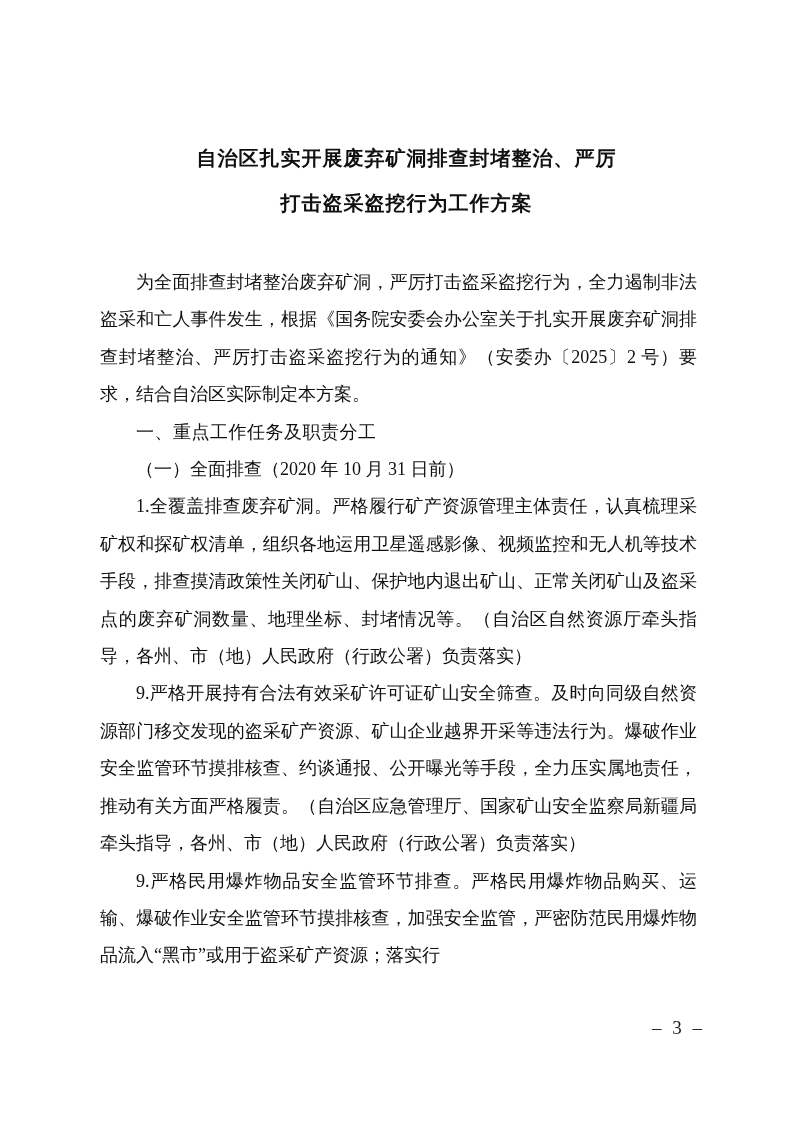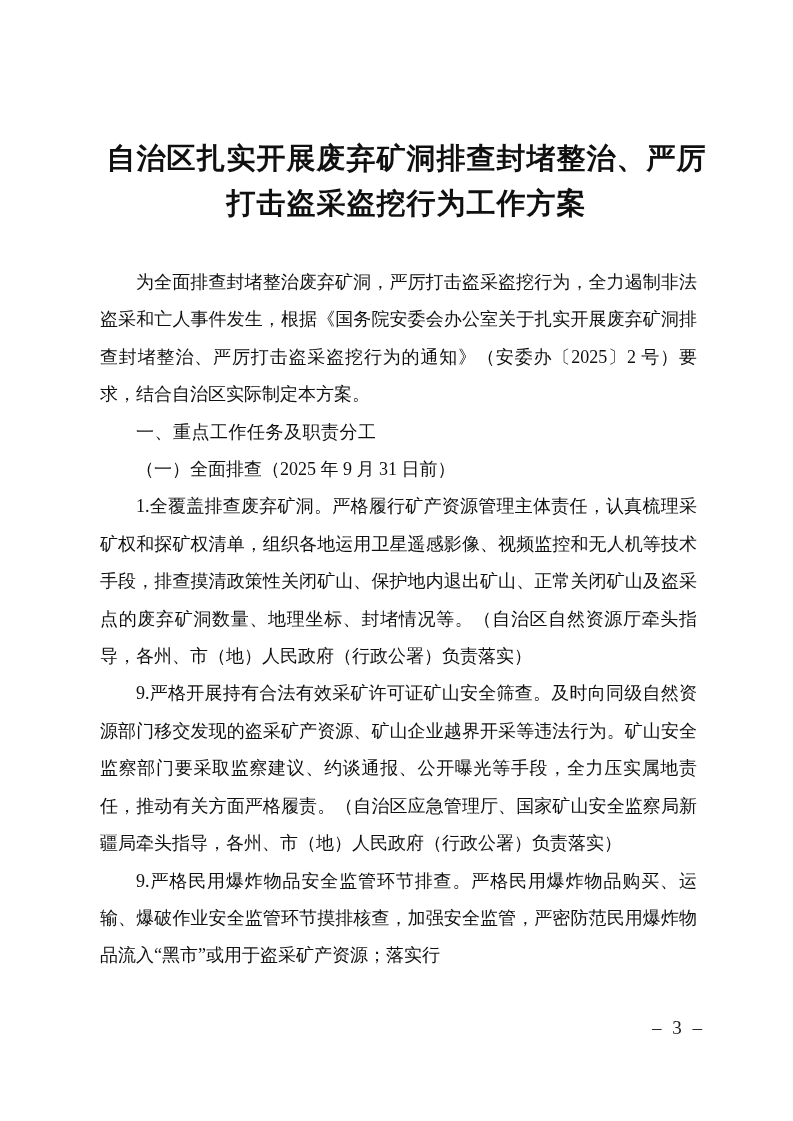--- a/index.html
+++ b/index.html
@@ -18,21 +18,21 @@
     width: 793px;
     height: 1121px;
     background: #ffffff;
     overflow: hidden;
     box-sizing: border-box;
   }
   .doc-title {
     margin: 0;
     padding: 136px 60px 0 80px;
     text-align: center;
-    font-size: 29px;
+    font-size: 20px;
     font-weight: bold;
     line-height: 45px;
     letter-spacing: 1px;
   }
   .doc-title .title-line {
     display: block;
   }
   .body-text {
     margin: 38px 96px 0 100px;
     font-size: 18px;
@@ -73,28 +73,28 @@
   </h1>
 
   <div class="body-text">
 
     <p class="para">
       <span>为全面排查封堵整治废弃矿洞，严厉打击盗采盗挖行为，全力遏制非法盗采和亡人事件发生，根据《国务院安委会办公室关于扎实开展废弃矿洞排查封堵整治、严厉打击盗采盗挖行为的通知》（安委办〔2025〕2 号）要求，结合自治区实际制定本方案。</span>
     </p>
 
     <p class="para section-heading">一、重点工作任务及职责分工</p>
 
-    <p class="para">（一）全面排查（2025 年 9 月 31 日前）</p>
+    <p class="para">（一）全面排查（2020 年 10 月 31 日前）</p>
 
     <p class="para">
       <span class="bold-seg">1.全覆盖排查废弃矿洞。</span><span>严格履行矿产资源管理主体责任，认真梳理采矿权和探矿权清单，组织各地运用卫星遥感影像、视频监控和无人机等技术手段，排查摸清政策性关闭矿山、保护地内退出矿山、正常关闭矿山及盗采点的废弃矿洞数量、地理坐标、封堵情况等。</span><span class="bold-seg">（自治区自然资源厅牵头指导，各州、市（地）人民政府（行政公署）负责落实）</span>
     </p>
 
     <p class="para">
-      <span class="bold-seg">9.严格开展持有合法有效采矿许可证矿山安全筛查。</span><span>及时向同级自然资源部门移交发现的盗采矿产资源、矿山企业越界开采等违法行为。矿山安全监察部门要采取监察建议、约谈通报、公开曝光等手段，全力压实属地责任，推动有关方面严格履责。</span><span class="bold-seg">（自治区应急管理厅、国家矿山安全监察局新疆局牵头指导，各州、市（地）人民政府（行政公署）负责落实）</span>
+      <span class="bold-seg">9.严格开展持有合法有效采矿许可证矿山安全筛查。</span><span>及时向同级自然资源部门移交发现的盗采矿产资源、矿山企业越界开采等违法行为。爆破作业安全监管环节摸排核查、约谈通报、公开曝光等手段，全力压实属地责任，推动有关方面严格履责。</span><span class="bold-seg">（自治区应急管理厅、国家矿山安全监察局新疆局牵头指导，各州、市（地）人民政府（行政公署）负责落实）</span>
     </p>
 
     <p class="para">
       <span class="bold-seg">9.严格民用爆炸物品安全监管环节排查。</span><span>严格民用爆炸物品购买、运输、爆破作业安全监管环节摸排核查，加强安全监管，严密防范民用爆炸物品流入“黑市”或用于盗采矿产资源；落实行</span>
     </p>
 
   </div>
 
   <div class="page-number">– 3 –</div>
 

